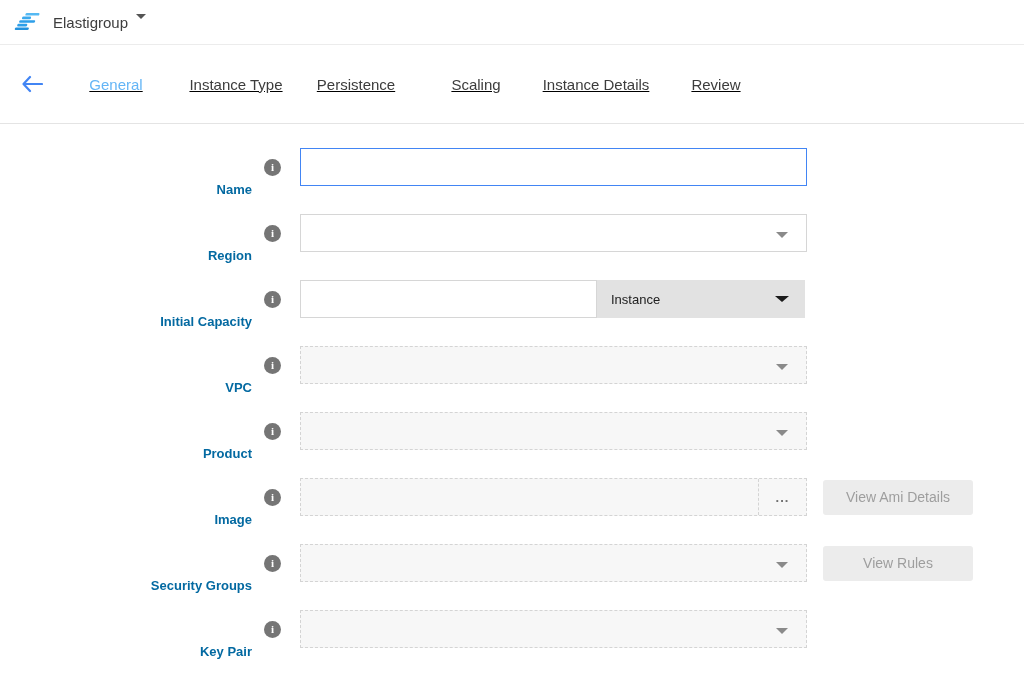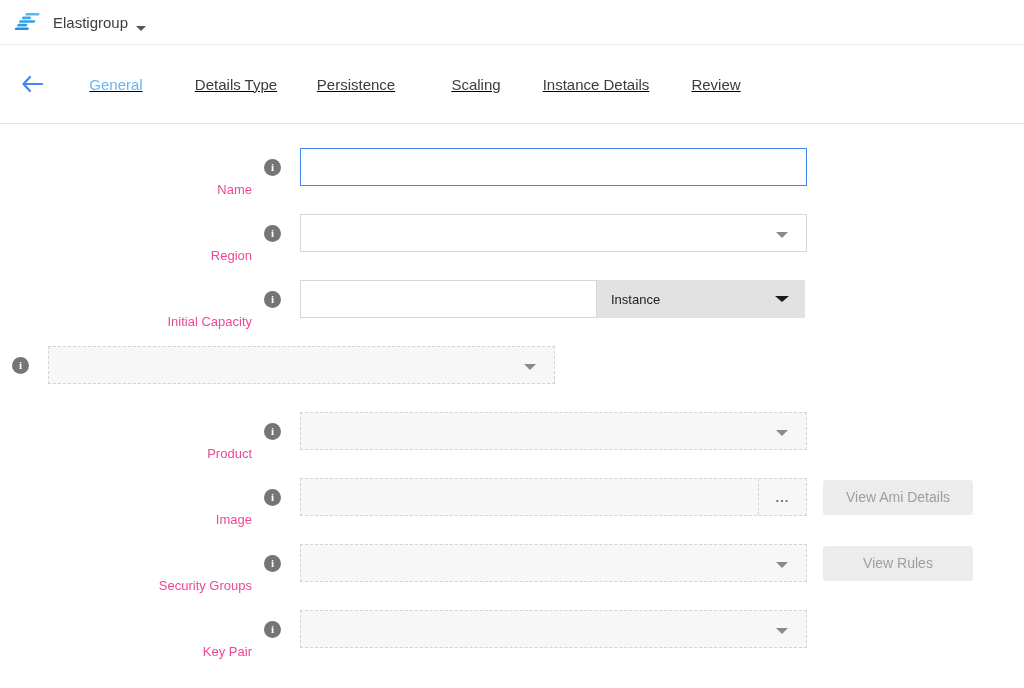--- a/index.html
+++ b/index.html
@@ -3,43 +3,43 @@
 <meta charset="utf-8">
 <style>
   * { box-sizing: border-box; margin: 0; padding: 0; }
   html, body { width: 1024px; height: 688px; background: #ffffff;
     font-family: "Liberation Sans", sans-serif; overflow: hidden; }
 
   
   .topbar { height: 45px; display: flex; align-items: center;
     padding-left: 14px; border-bottom: 1px solid #ececec; background: #fff; }
   .logo { display: inline-flex; align-items: center; }
-  .app-switcher { display: inline-flex; align-items: flex-end; gap: 8px;
+  .app-switcher { display: inline-flex; align-items: flex-start; gap: 8px;
     background: none; border: none; cursor: pointer; margin-left: 13px;
     font-family: "Liberation Sans", sans-serif; }
   .app-title { font-size: 15px; color: #3d3d3d; }
   .caret { width: 0; height: 0; border-left: 5px solid transparent;
     border-right: 5px solid transparent; border-top: 5px solid #555; }
 
   
   .tabbar { height: 79px; display: flex; align-items: center;
     padding-left: 20px; border-bottom: 1px solid #e4e4e4; background: #fff; text-decoration: underline; }
   .back-btn { background: none; border: none; cursor: pointer; width: 24px;
     height: 24px; display: flex; align-items: center; justify-content: center; }
   .tabs { display: flex; margin-left: 12px; }
   .tab { width: 120px; text-align: center; font-size: 15px; color: #3c3c3c;
     background: none; border: none; cursor: pointer; padding: 8px 0;
     font-family: "Liberation Sans", sans-serif; }
   .tab.active { color: #64b5f6; }
 
   
   .form { padding-top: 24px; }
   .row { display: flex; align-items: center; height: 38px; margin-bottom: 28px; }
-  .lbl { width: 252px; text-align: right; font-size: 13px; font-weight: normal;
-    color: #ec4899; margin-top: 45px; }
+  .lbl { width: 252px; text-align: right; font-size: 13px; font-weight: bold;
+    color: #0369a1; margin-top: 45px; }
   .info { width: 17px; height: 17px; margin-left: 12px; flex: 0 0 17px;
     border-radius: 50%; background: #757575; color: #ffffff; font-size: 11px;
     font-weight: bold; line-height: 17px; text-align: center; cursor: pointer;
     font-family: "Liberation Serif", serif; }
   .field { margin-left: 19px; width: 507px; height: 38px; }
 
   input.text-input { border: 1px solid #cfcfcf; background: #fff;
     padding: 0 10px; font-size: 14px; color: #333; outline: none; }
   input.focused { border: 1px solid #4285f4; }
 
@@ -95,21 +95,21 @@
 </header>
 
 <nav class="tabbar">
   <button class="back-btn">
     <svg width="22" height="18" viewBox="0 0 22 18">
       <path d="M9 2 L2.5 9 L9 16 M3 9 H21" stroke="#4285f4" stroke-width="2.2" fill="none" stroke-linecap="round" stroke-linejoin="round"></path>
     </svg>
   </button>
   <div class="tabs">
     <button class="tab active">General</button>
-    <button class="tab">Details Type</button>
+    <button class="tab">Instance Type</button>
     <button class="tab">Persistence</button>
     <button class="tab">Scaling</button>
     <button class="tab">Instance Details</button>
     <button class="tab">Review</button>
   </div>
 </nav>
 
 <main class="form">
 
   <div class="row">
@@ -133,20 +133,21 @@
     <div class="split">
       <input type="text" value="" style="">
       <div class="unit-dd">
         <span class="unit-label">Instance</span>
         <span class="dd-caret-dark"></span>
       </div>
     </div>
   </div>
 
   <div class="row">
+    <label class="lbl">VPC</label>
     <span class="info">i</span>
     <div class="field select disabled">
       <span></span>
       <span class="dd-caret"></span>
     </div>
   </div>
 
   <div class="row">
     <label class="lbl">Product</label>
     <span class="info">i</span>

